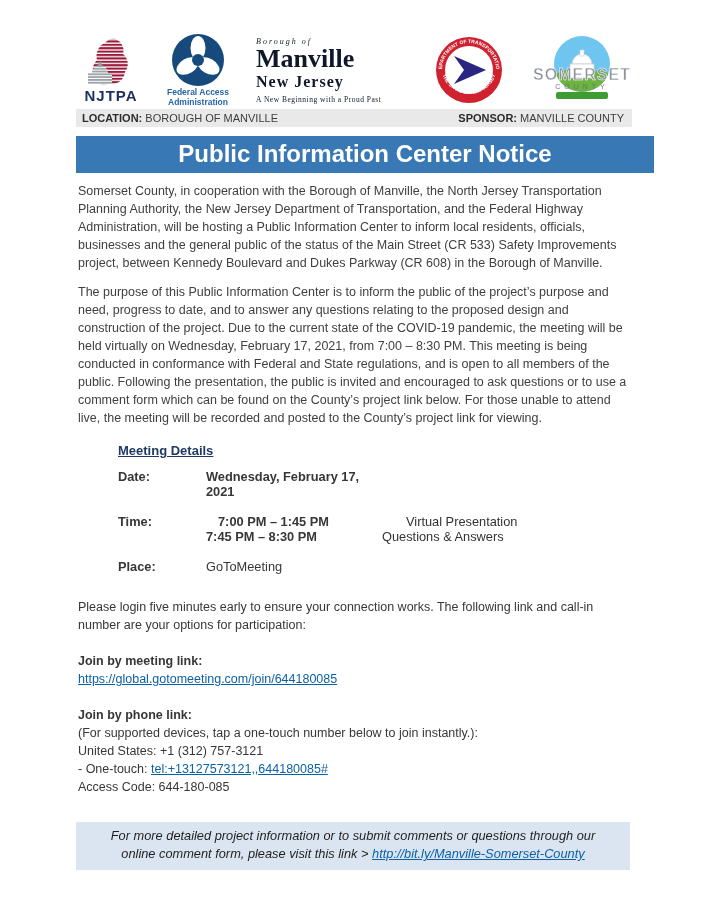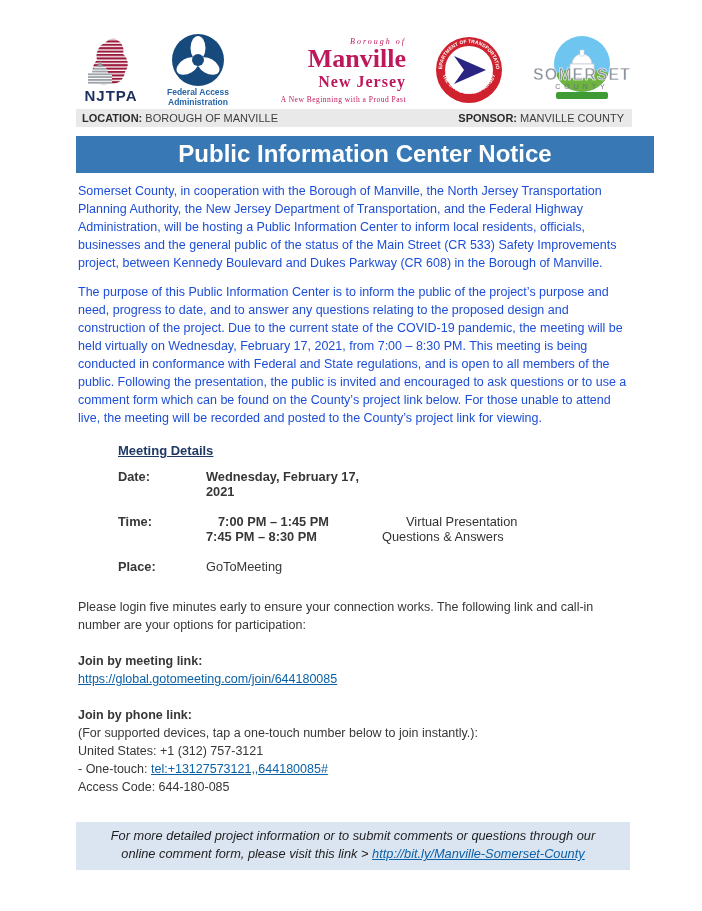--- a/index.html
+++ b/index.html
@@ -9,40 +9,40 @@
     font-family:"Liberation Sans", sans-serif; color:#373737; position:relative;
   }
   
   .logos-row {
     display:flex; align-items:center; justify-content:space-between;
     margin:34px 70px 0 82px; height:72px;
   }
   .logo { display:flex; flex-direction:column; align-items:center; }
   .njtpa-text { font-size:15px; font-weight:bold; color:#1c2f5e; letter-spacing:1px; margin-top:-2px; }
   .fhwa-text { font-size:8.5px; font-weight:bold; color:#2766a8; text-align:center; line-height:1.15; margin-top:1px; }
-  .manville-logo { text-align:right; color:#be185d; font-family:"Liberation Serif", serif; width:150px; }
+  .manville-logo { text-align:left; color:#0f172a; font-family:"Liberation Serif", serif; width:150px; }
   .manville-borough { font-size:8px; letter-spacing:2px; font-style:italic; }
   .manville-name { font-size:26px; font-weight:bold; line-height:1.0; }
   .manville-state { font-size:16px; font-weight:bold; letter-spacing:1px; margin-top:1px; }
   .manville-tagline { font-size:7.5px; letter-spacing:0.5px; margin-top:4px; }
   
   .loc-bar {
     display:flex; justify-content:space-between; background:#e9e9e9;
     margin:3px 70px 0 76px; padding:3px 8px 3px 6px; font-size:11px; color:#3d3d3d;
   }
   .loc-bar b { color:#2c2c2c; }
   
   .doc-title { text-align:center; color:#255e8e; font-weight:bold; font-size:19px; line-height:24px; margin-top:10px; }
   .notice-banner {
     background:#3879b5; color:#ffffff; text-align:center; font-size:24px; font-weight:bold;
     margin:9px 48px 0 76px; padding:4px 0 5px 0;
   }
   
   .content { margin:0 74px 0 78px; }
-  .para { font-size:12.5px; line-height:18px; margin-top:11px; color:#1d4ed8; }
+  .para { font-size:12.5px; line-height:18px; margin-top:11px; color:#404040; }
   .para.first { margin-top:9px; }
   
   .meeting { margin:16px 0 0 40px; font-size:12.8px; }
   .meeting-heading { color:#1f3864; font-weight:bold; text-decoration:underline; font-size:13px; }
   .m-row { display:flex; margin-top:11px; }
   .m-row.tight { margin-top:0; }
   .m-label { width:88px; font-weight:bold; flex-shrink:0; }
   .m-value { width:176px; flex-shrink:0; }
   .m-value.bold { font-weight:bold; }
   .m-desc { color:#333333; }

